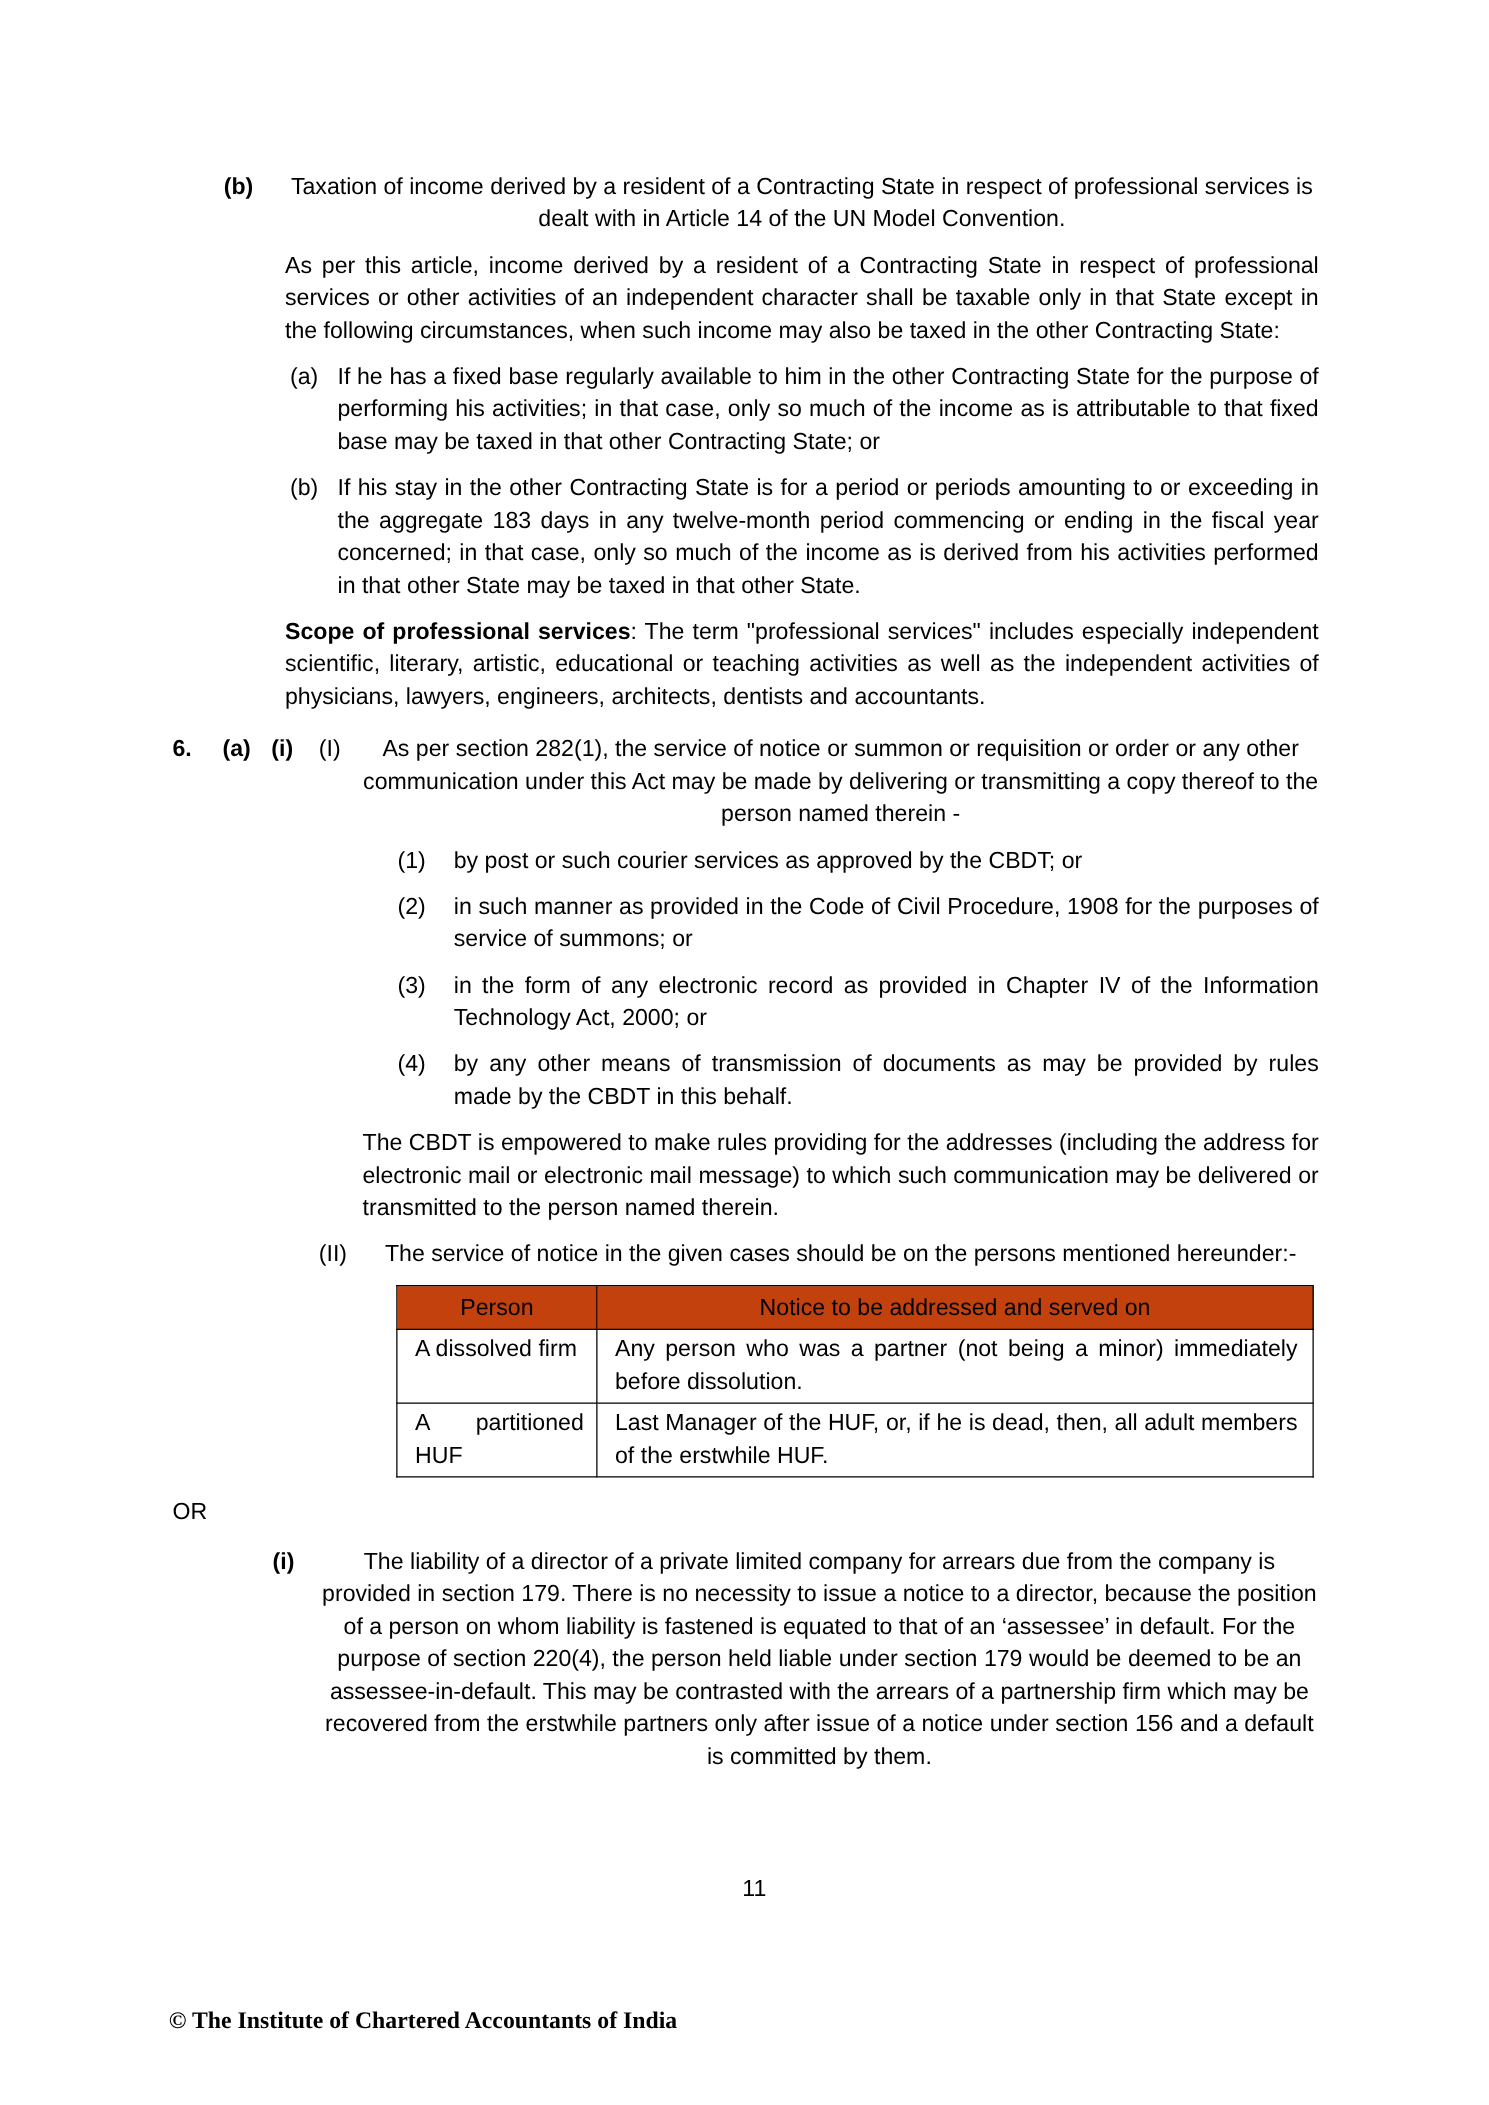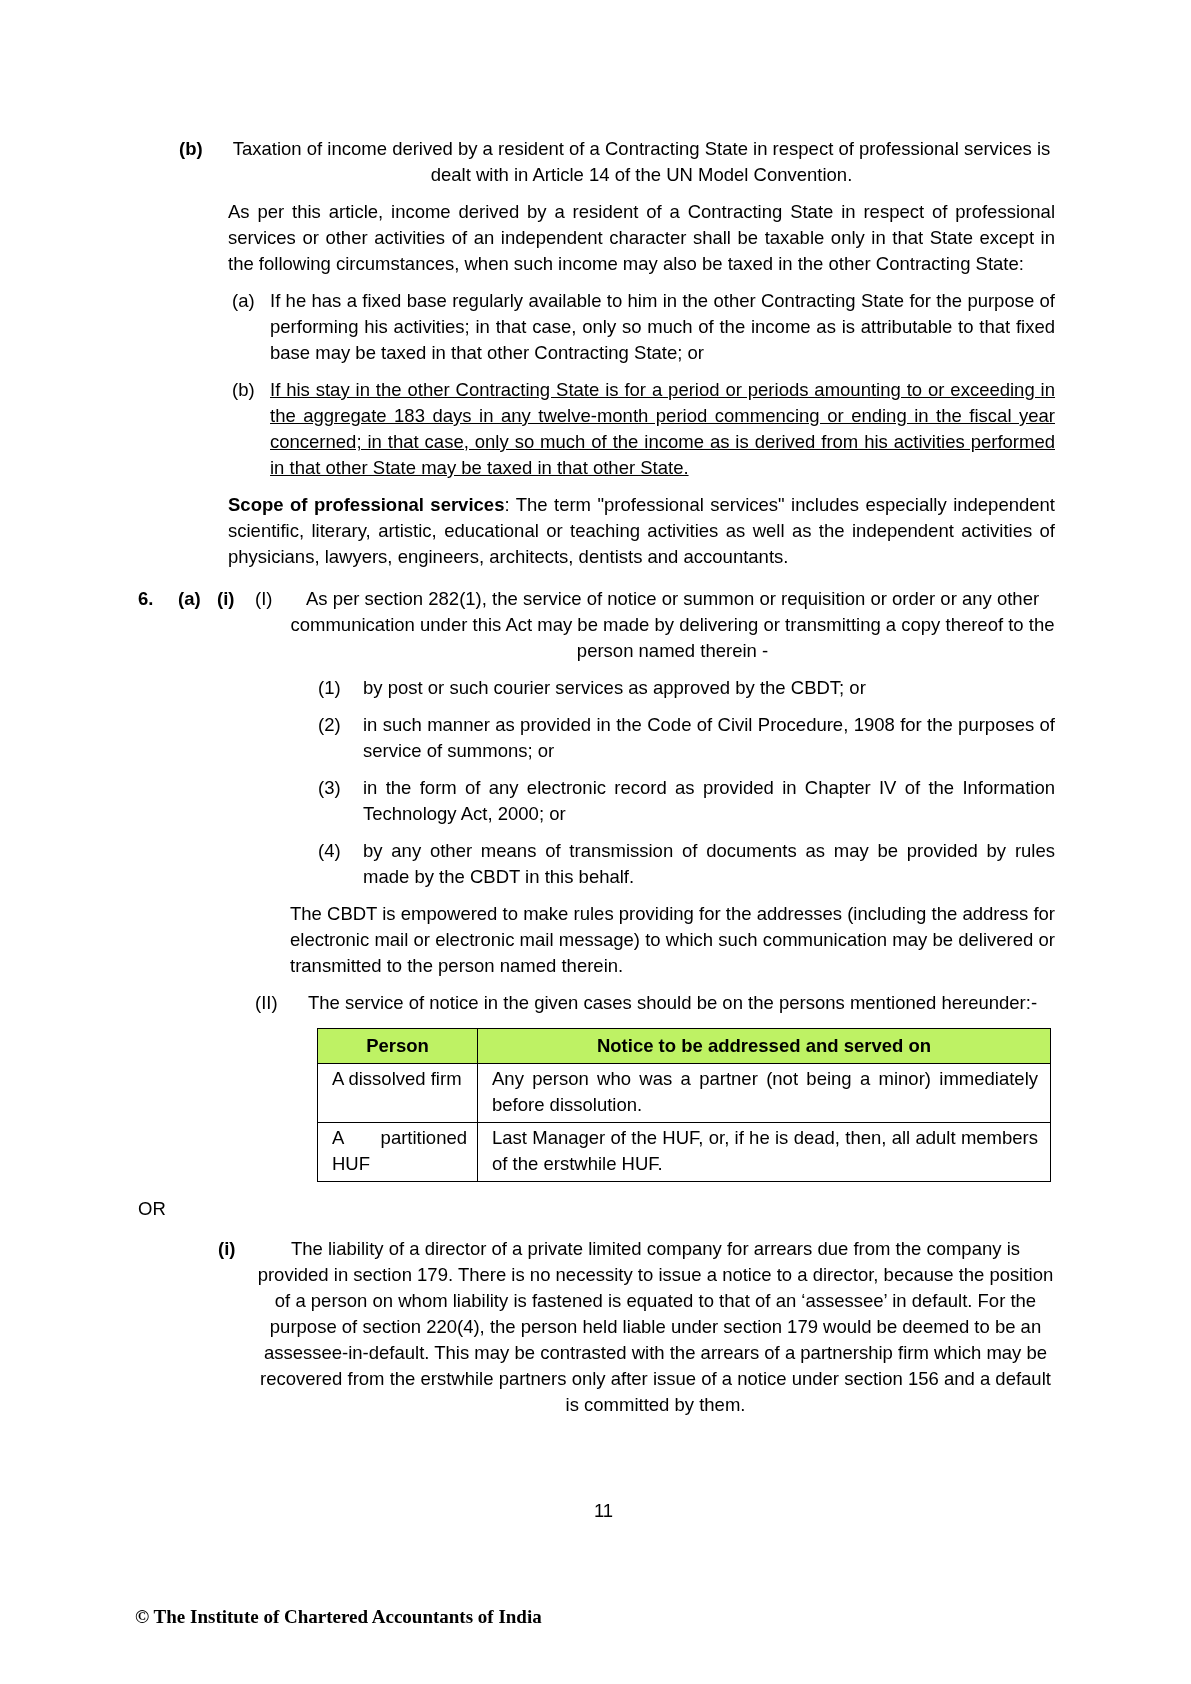--- a/index.html
+++ b/index.html
@@ -47,22 +47,22 @@
     width:733px;
     margin:12px 0 0 27px;
   }
   table.notice th, table.notice td {
     border:1.5px solid #000;
     vertical-align:top;
     font-size:18.5px;
     line-height:26px;
   }
   table.notice th {
-    background:#bef264;
-    font-weight:bold;
+    background:#c2410c;
+    font-weight:normal;
     text-align:center;
     padding:4px 8px;
   }
   table.notice td { padding:2px 12px 4px 14px; text-align:justify; }
   table.notice td.c1 { padding:2px 10px 4px 14px; }
 
   .or-line { text-align:left; font-weight:normal; margin:14px 0; }
 
   .alt-item { margin:14px 0 0 80px; }
   .alt-item > .lbl { width:38px; font-weight:bold; }
@@ -90,21 +90,21 @@
         <p class="jus para first">Taxation of income derived by a resident of a Contracting State in respect of professional services is dealt with in Article 14 of the UN Model Convention.</p>
         <p class="jus para">As per this article, income derived by a resident of a Contracting State in respect of professional services or other activities of an independent character shall be taxable only in that State except in the following circumstances, when such income may also be taxed in the other Contracting State:</p>
 
         <div class="row sub-item">
           <span class="lbl">(a)</span>
           <div class="jus" style="flex:1;min-width:0;">If he has a fixed base regularly available to him in the other Contracting State for the purpose of performing his activities; in that case, only so much of the income as is attributable to that fixed base may be taxed in that other Contracting State; or</div>
         </div>
 
         <div class="row sub-item">
           <span class="lbl">(b)</span>
-          <div class="jus" style="flex:1;min-width:0;text-decoration:underline;">If his stay in the other Contracting State is for a period or periods amounting to or exceeding in the aggregate 183 days in any twelve-month period commencing or ending in the fiscal year concerned; in that case, only so much of the income as is derived from his activities performed in that other State may be taxed in that other State.</div>
+          <div class="jus" style="flex:1;min-width:0;">If his stay in the other Contracting State is for a period or periods amounting to or exceeding in the aggregate 183 days in any twelve-month period commencing or ending in the fiscal year concerned; in that case, only so much of the income as is derived from his activities performed in that other State may be taxed in that other State.</div>
         </div>
 
         <p class="jus para"><span class="bold">Scope of professional services</span><span>: The term "professional services" includes especially independent scientific, literary, artistic, educational or teaching activities as well as the independent activities of physicians, lawyers, engineers, architects, dentists and accountants.</span></p>
       </div>
     </div>
 
     <div class="row q6">
       <span class="lbl num">6.</span>
       <span class="lbl part">(a)</span>
       <span class="lbl subi">(i)</span>

